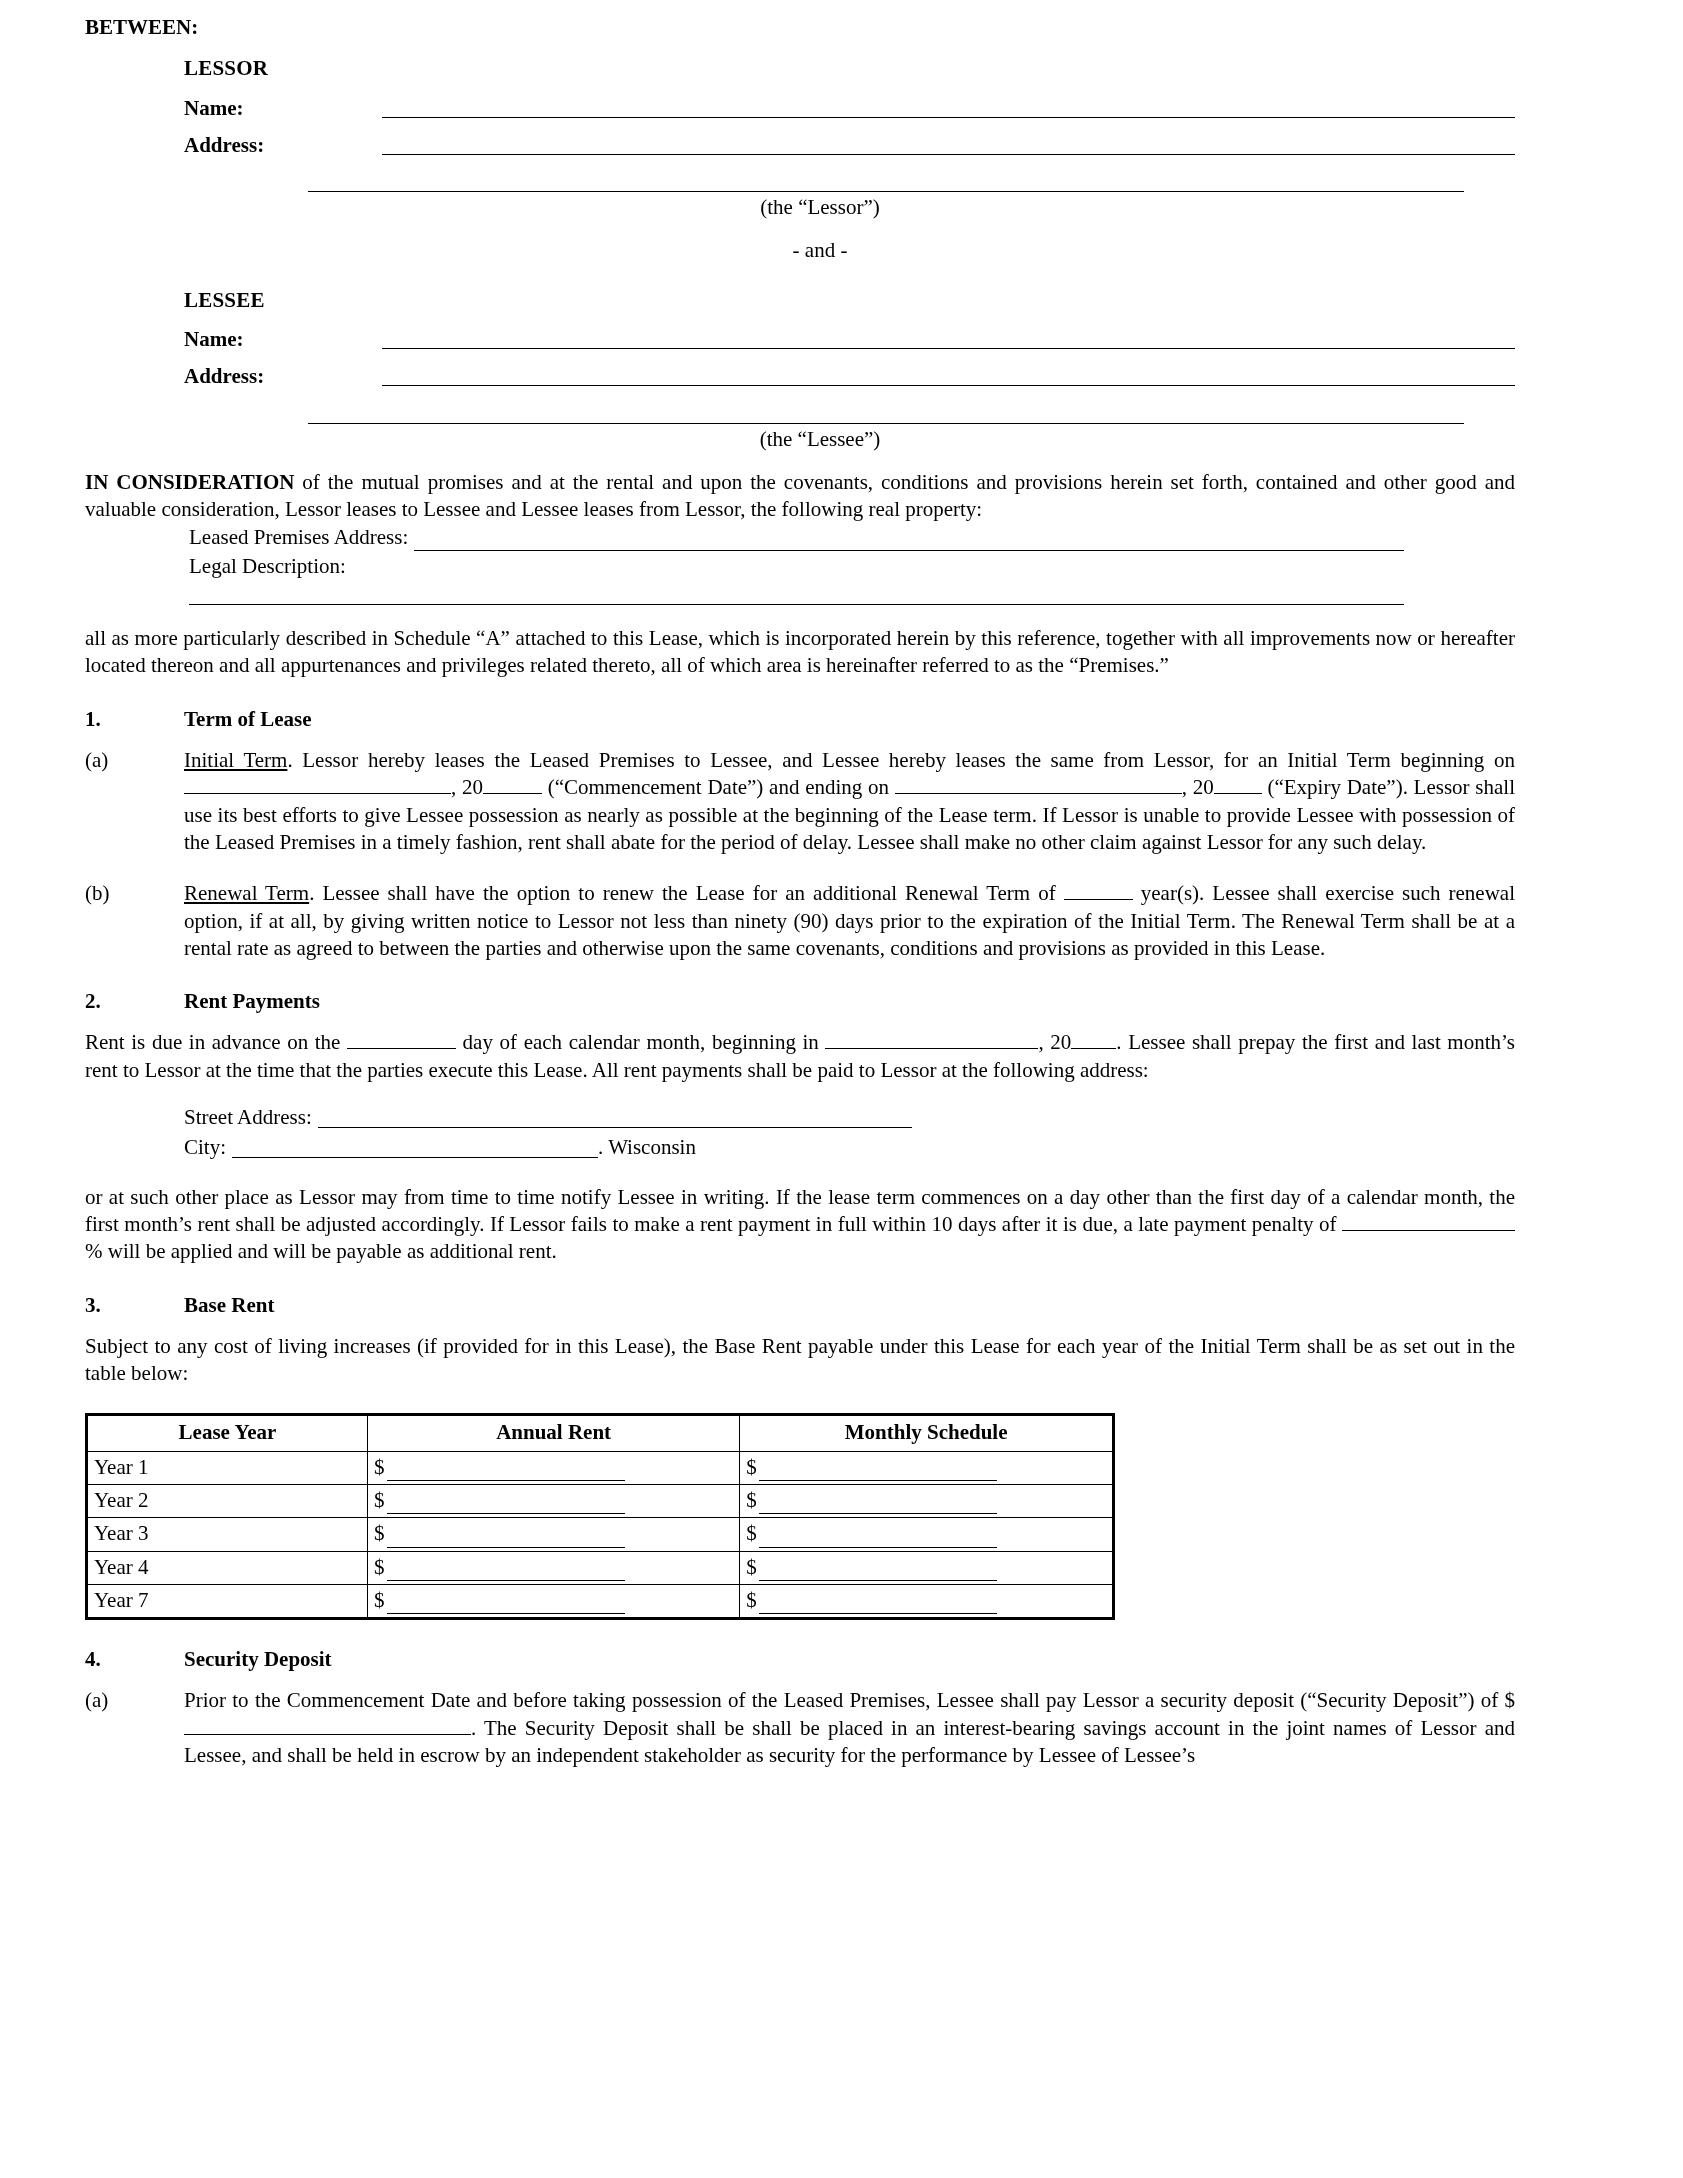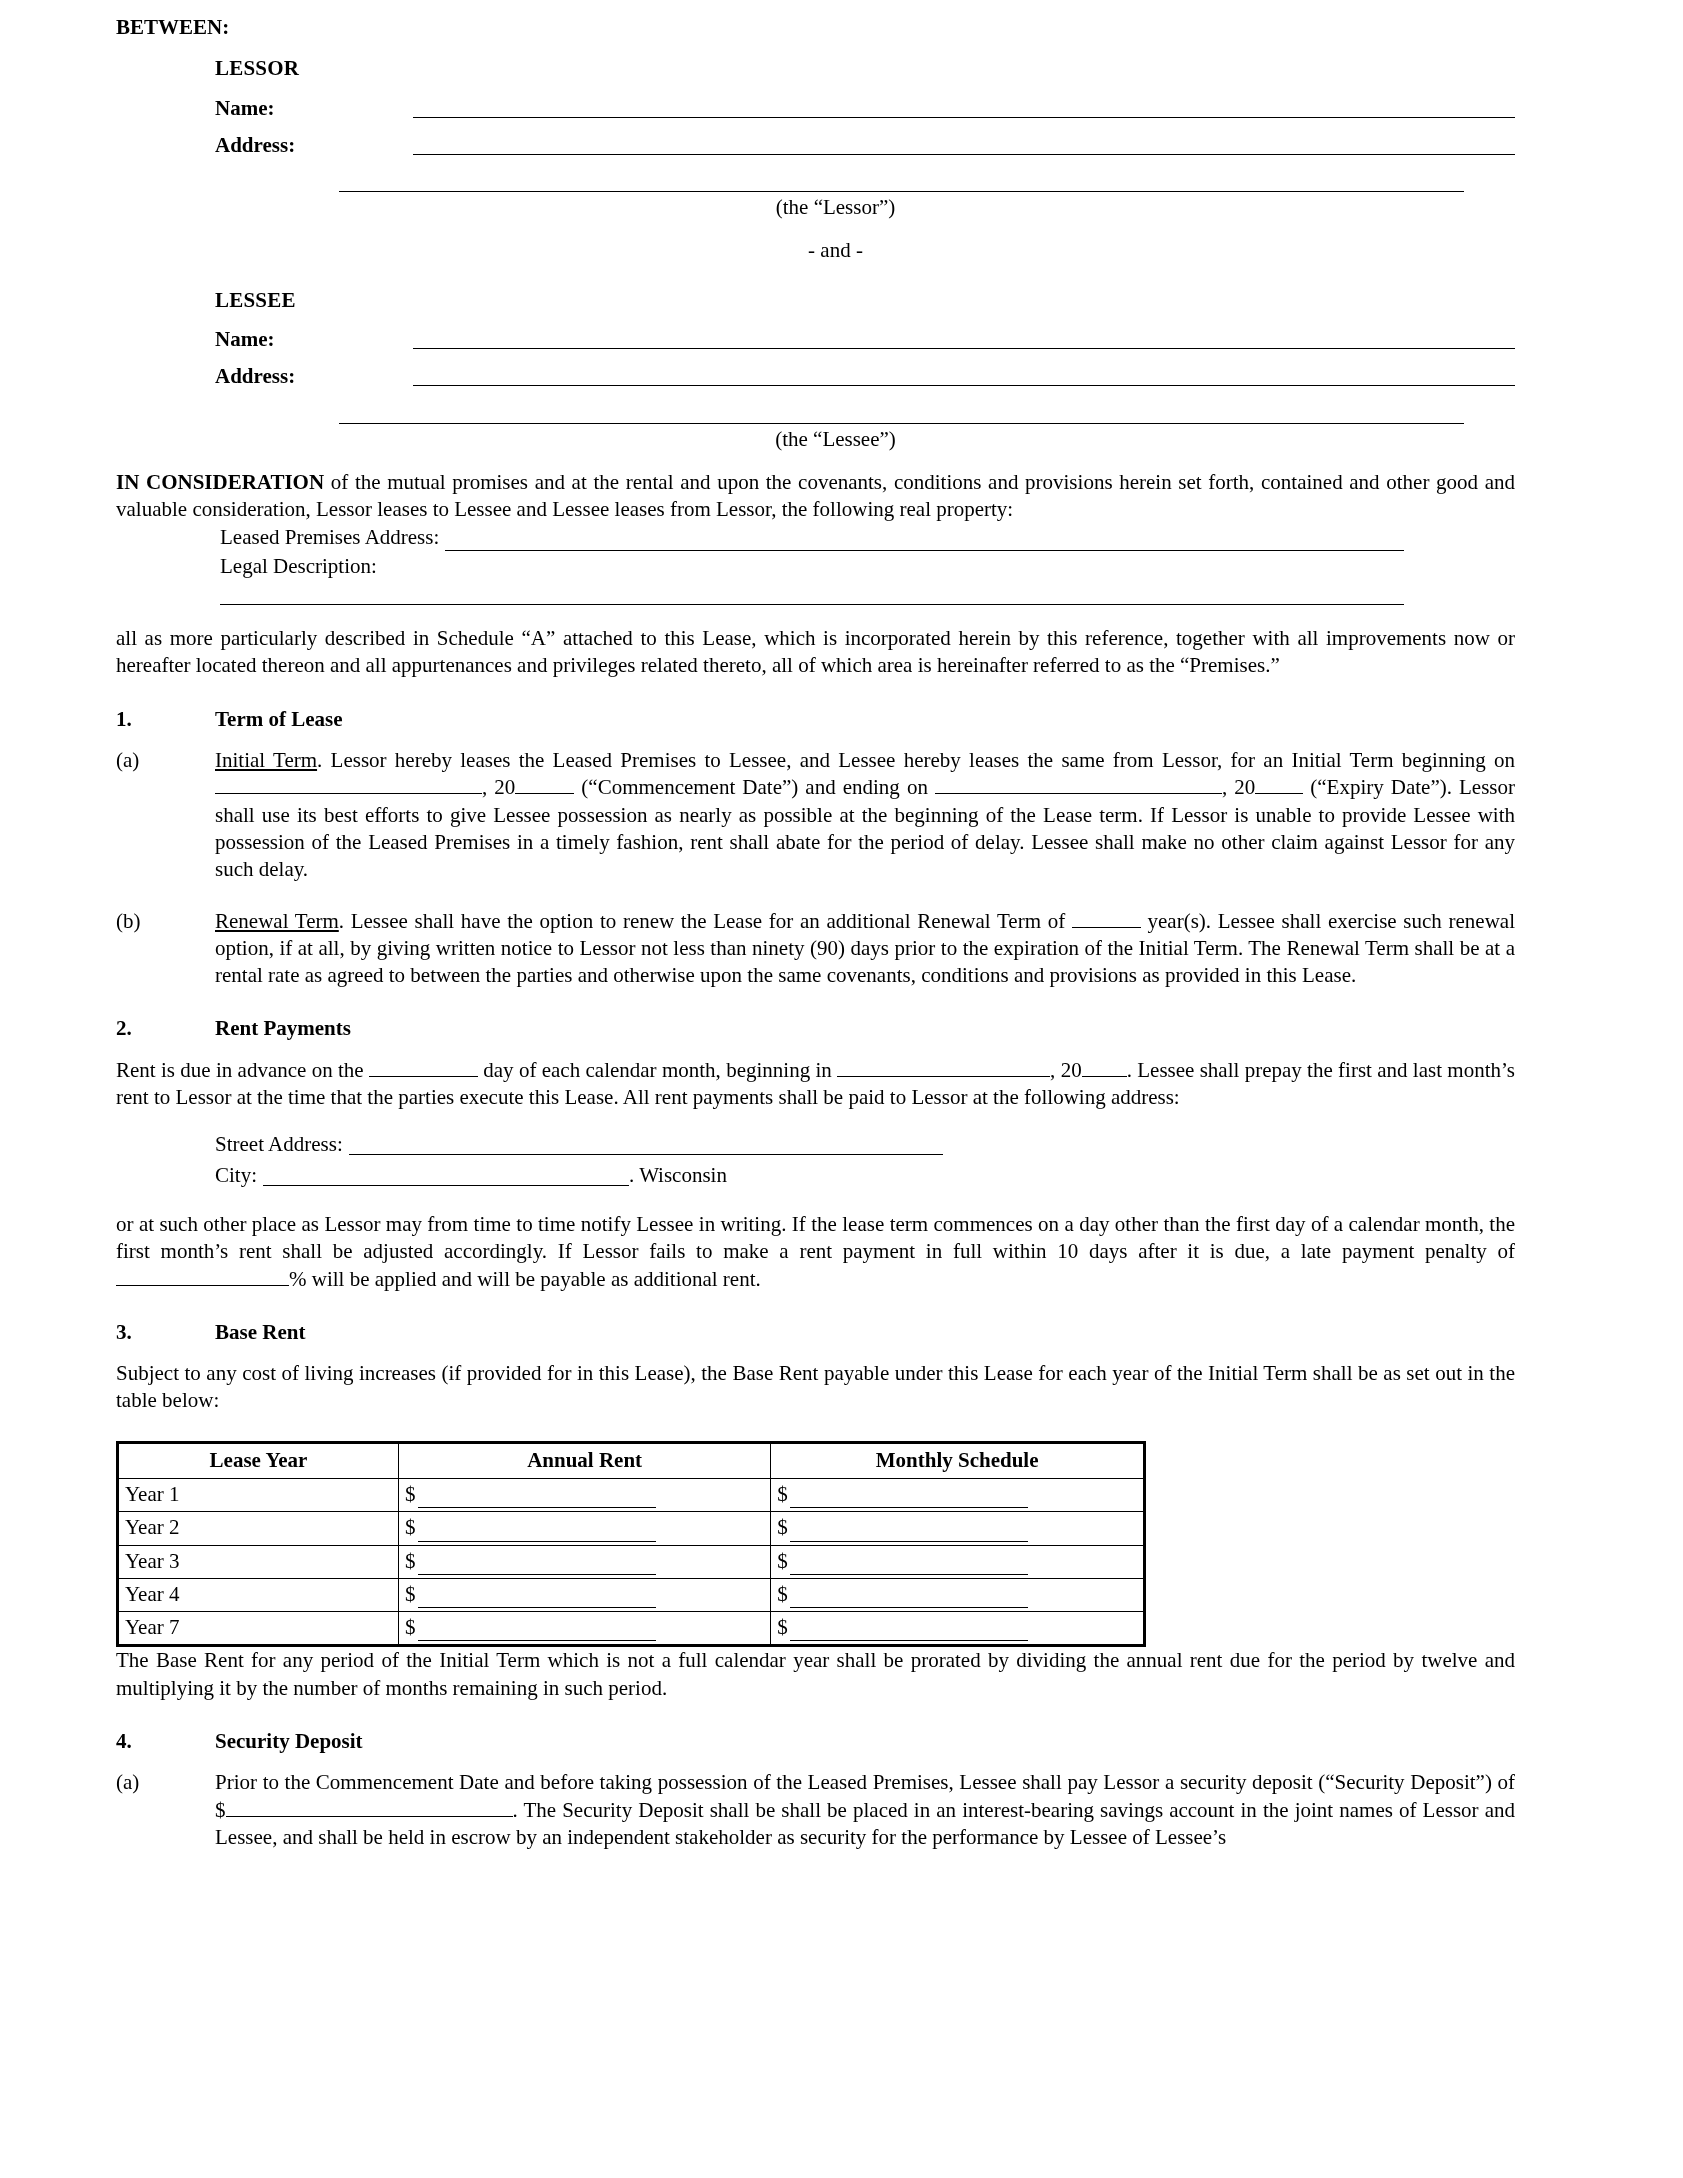--- a/index.html
+++ b/index.html
@@ -8,21 +8,21 @@
     background: #ffffff;
   }
   .page {
     width: 1683px;
     height: 2178px;
     position: relative;
     background: #ffffff;
     font-family: "Liberation Serif", serif;
     color: #000000;
     box-sizing: border-box;
-    padding: 14px 168px 0 116px;
+    padding: 14px 168px 0 85px;
     overflow: hidden;
   }
   .doc {
     font-size: 21px;
     line-height: 1.30;
   }
   .b { font-weight: bold; }
   .u { text-decoration: underline; }
 
   
@@ -371,21 +371,20 @@
                 <span class="money-line">
                   <span class="dollar">$</span>
                   <span class="ln"></span>
                 </span>
               </td>
           </tr>
         </tbody>
       </table>
     </div>
 
-    <p class="body after-table">The Base Rent for any period of the Initial Term which is not a full calendar year shall be prorated by dividing the annual rent due for the period by twelve and multiplying it by the number of months remaining in such period.</p>
 
     <div class="sec">
       <span class="num">4.</span>
       <span class="title">Security Deposit</span>
     </div>
 
     <div class="sub" style="margin-top:4px;">
       <span class="lt">(a)</span>
       <span class="txt"><span>Prior to the Commencement Date and before taking possession of the Leased Premises, Lessee shall pay Lessor a security deposit (“Security Deposit”) of $</span><span class="blank" style="width:287px;"></span><span>. The Security Deposit shall be shall be placed in an interest-bearing savings account in the joint names of Lessor and Lessee, and shall be held in escrow by an independent stakeholder as security for the performance by Lessee of Lessee’s</span></span>
     </div>

